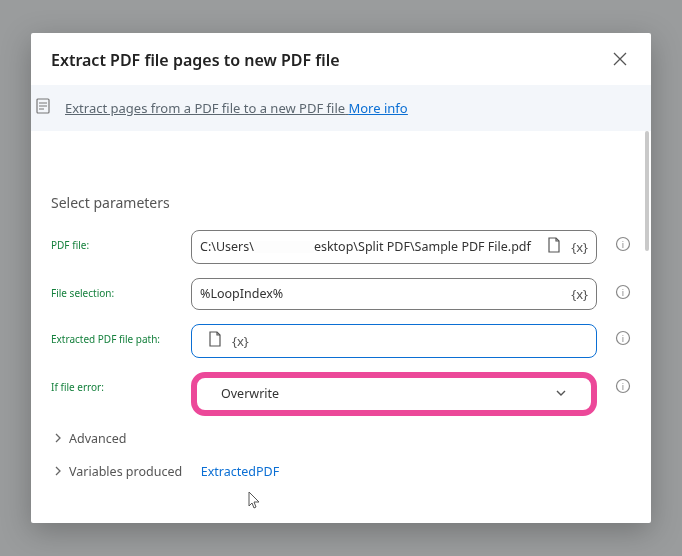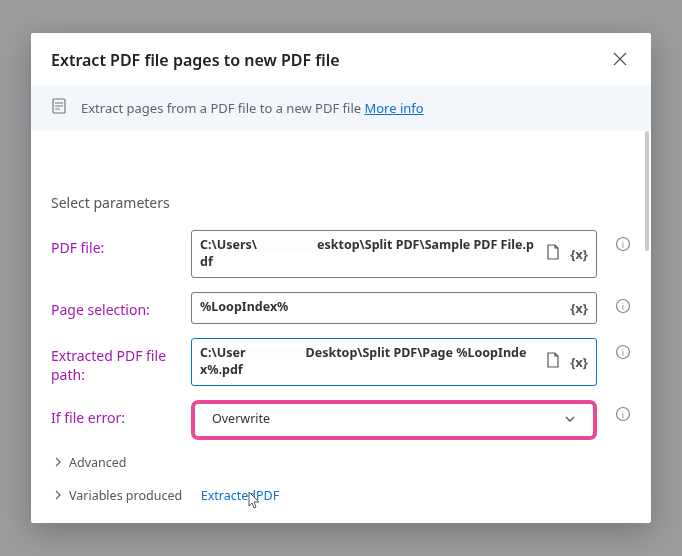--- a/index.html
+++ b/index.html
@@ -36,25 +36,26 @@
   color: #222;
 }
 .close-btn {
   font-size: 16px;
   color: #555;
   cursor: pointer;
   padding: 2px 4px;
 }
 .info-banner {
   background: #f3f6fa;
-  padding: 12px 20px;
+  padding: 12px 4px;
   display: flex;
   align-items: center;
   gap: 12px;
   color: #5c6770;
+  text-decoration: underline;
 }
 .info-banner .icon {
   color: #666;
   flex-shrink: 0;
 }
 .more-info {
   color: #0b6fd4;
   text-decoration: underline;
   cursor: pointer;
 }
@@ -81,34 +82,33 @@
 }
 .field-row {
   display: flex;
   align-items: flex-start;
   gap: 10px;
   margin-bottom: 14px;
 }
 .field-label {
   width: 130px;
   flex-shrink: 0;
-  color: #a21caf;
+  color: #15803d;
   padding-top: 8px;
-  font-size: 14px;
+  font-size: 10px;
 }
 .input-wrap {
   flex: 1;
   display: flex;
   align-items: center;
   border: 1px solid #7a7a7a;
-  border-radius: 3px;
+  border-radius: 8px;
   padding: 6px 8px;
   min-height: 32px;
   position: relative;
-  font-weight: bold;
 }
 .input-wrap.active {
   border-color: #0b6fd4;
 }
 .input-text {
   flex: 1;
   color: #333;
   font-size: 12.5px;
   word-break: break-all;
   line-height: 1.35;
@@ -129,23 +129,23 @@
   margin-left: 8px;
   flex-shrink: 0;
   padding-top: 6px;
   cursor: pointer;
 }
 .select-wrap {
   flex: 1;
   display: flex;
   align-items: center;
   justify-content: space-between;
-  border: 4px solid #ec4899;
-  border-radius: 7px;
-  padding: 7px 17px;
+  border: 6px solid #ec4899;
+  border-radius: 14px;
+  padding: 7px 24px;
   min-height: 32px;
   cursor: pointer;
 }
 .chevron {
   color: #555;
 }
 .advanced, .vars-row {
   color: #555;
   font-size: 12.5px;
   display: flex;
@@ -261,41 +261,38 @@
       </div>
       <div class="help-icon">
         <svg width="16" height="16" viewBox="0 0 16 16">
             <circle cx="8" cy="8" r="6.5" fill="none" stroke="#888" stroke-width="1.2"></circle>
             <text x="8" y="11.5" text-anchor="middle" font-size="9" fill="#888">i</text>
           </svg>
       </div>
     </div>
 
     <div class="field-row">
-      <div class="field-label">Page selection:</div>
+      <div class="field-label">File selection:</div>
       <div class="input-wrap">
         <div class="input-text">%LoopIndex%</div>
         <div class="input-icons">
           <span class="var-brace">{x}</span>
         </div>
       </div>
       <div class="help-icon">
         <svg width="16" height="16" viewBox="0 0 16 16">
             <circle cx="8" cy="8" r="6.5" fill="none" stroke="#888" stroke-width="1.2"></circle>
             <text x="8" y="11.5" text-anchor="middle" font-size="9" fill="#888">i</text>
           </svg>
       </div>
     </div>
 
     <div class="field-row">
       <div class="field-label">Extracted PDF file path:</div>
       <div class="input-wrap active">
-        <div class="input-text">
-          <span>C:\User</span><span class="redact"></span><span>Desktop\Split PDF\Page %LoopIndex%.pdf</span>
-        </div>
         <div class="input-icons">
           <span>
             <svg width="14" height="16" viewBox="0 0 14 16">
                 <path d="M2 1h7l3 3v11H2z" fill="none" stroke="#555" stroke-width="1.2"></path>
                 <path d="M9 1v3h3" fill="none" stroke="#555" stroke-width="1.2"></path>
               </svg>
           </span>
           <span class="var-brace">{x}</span>
         </div>
       </div>

